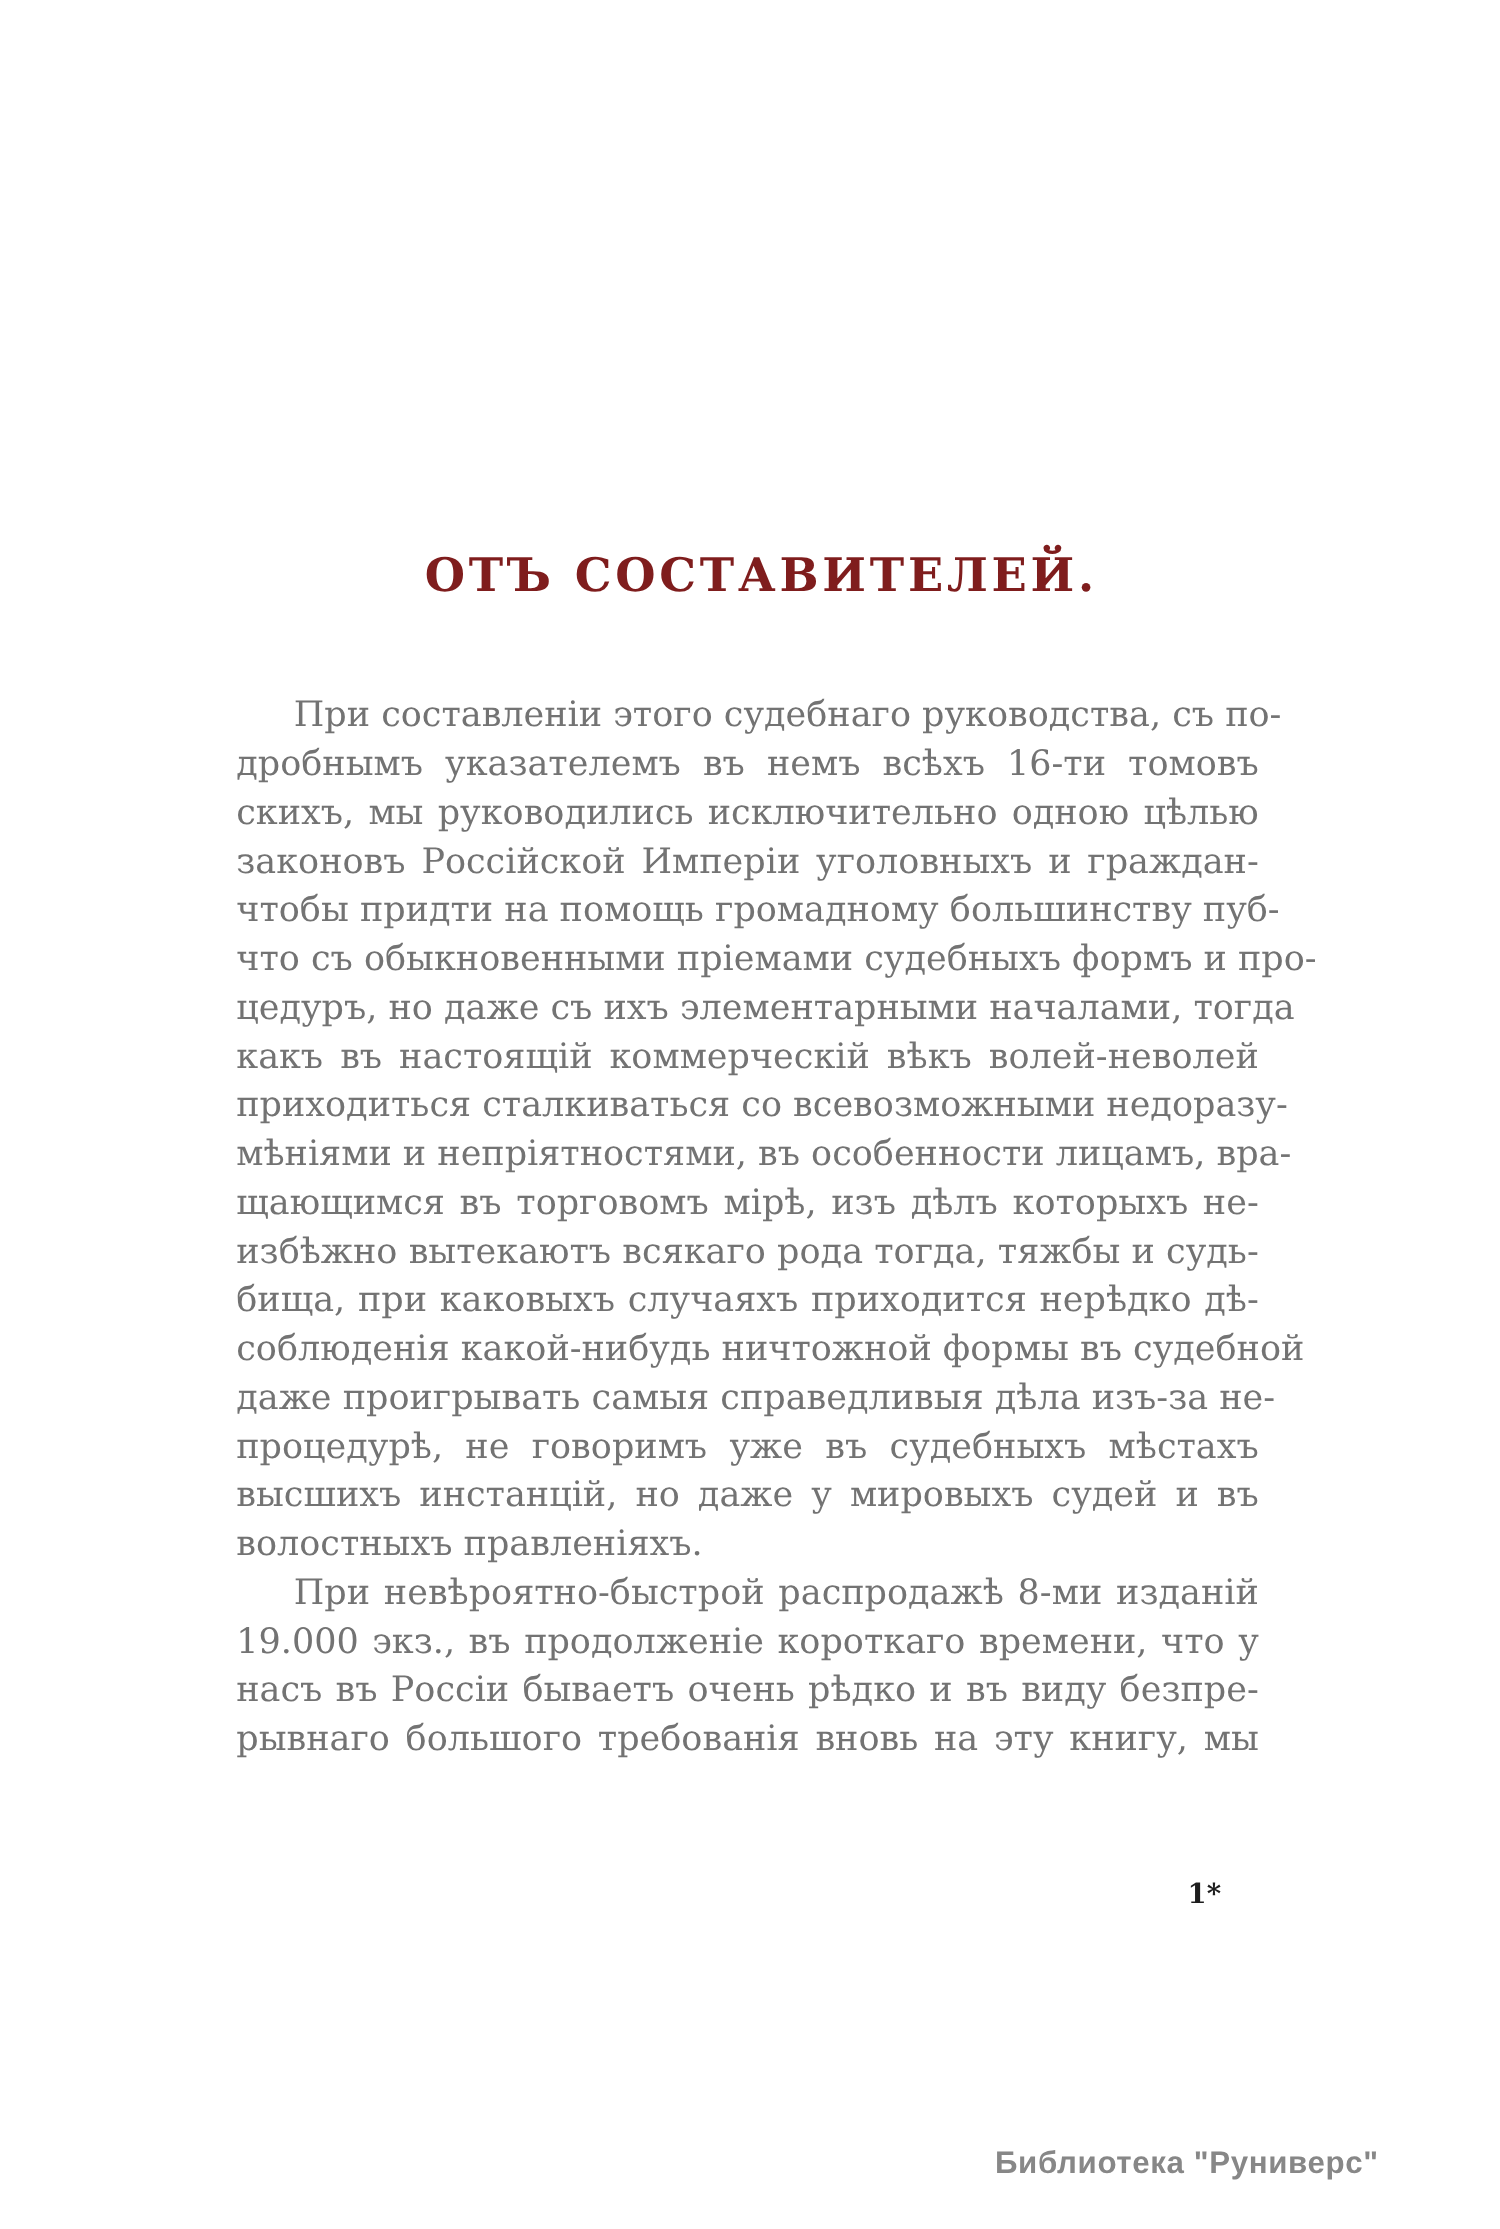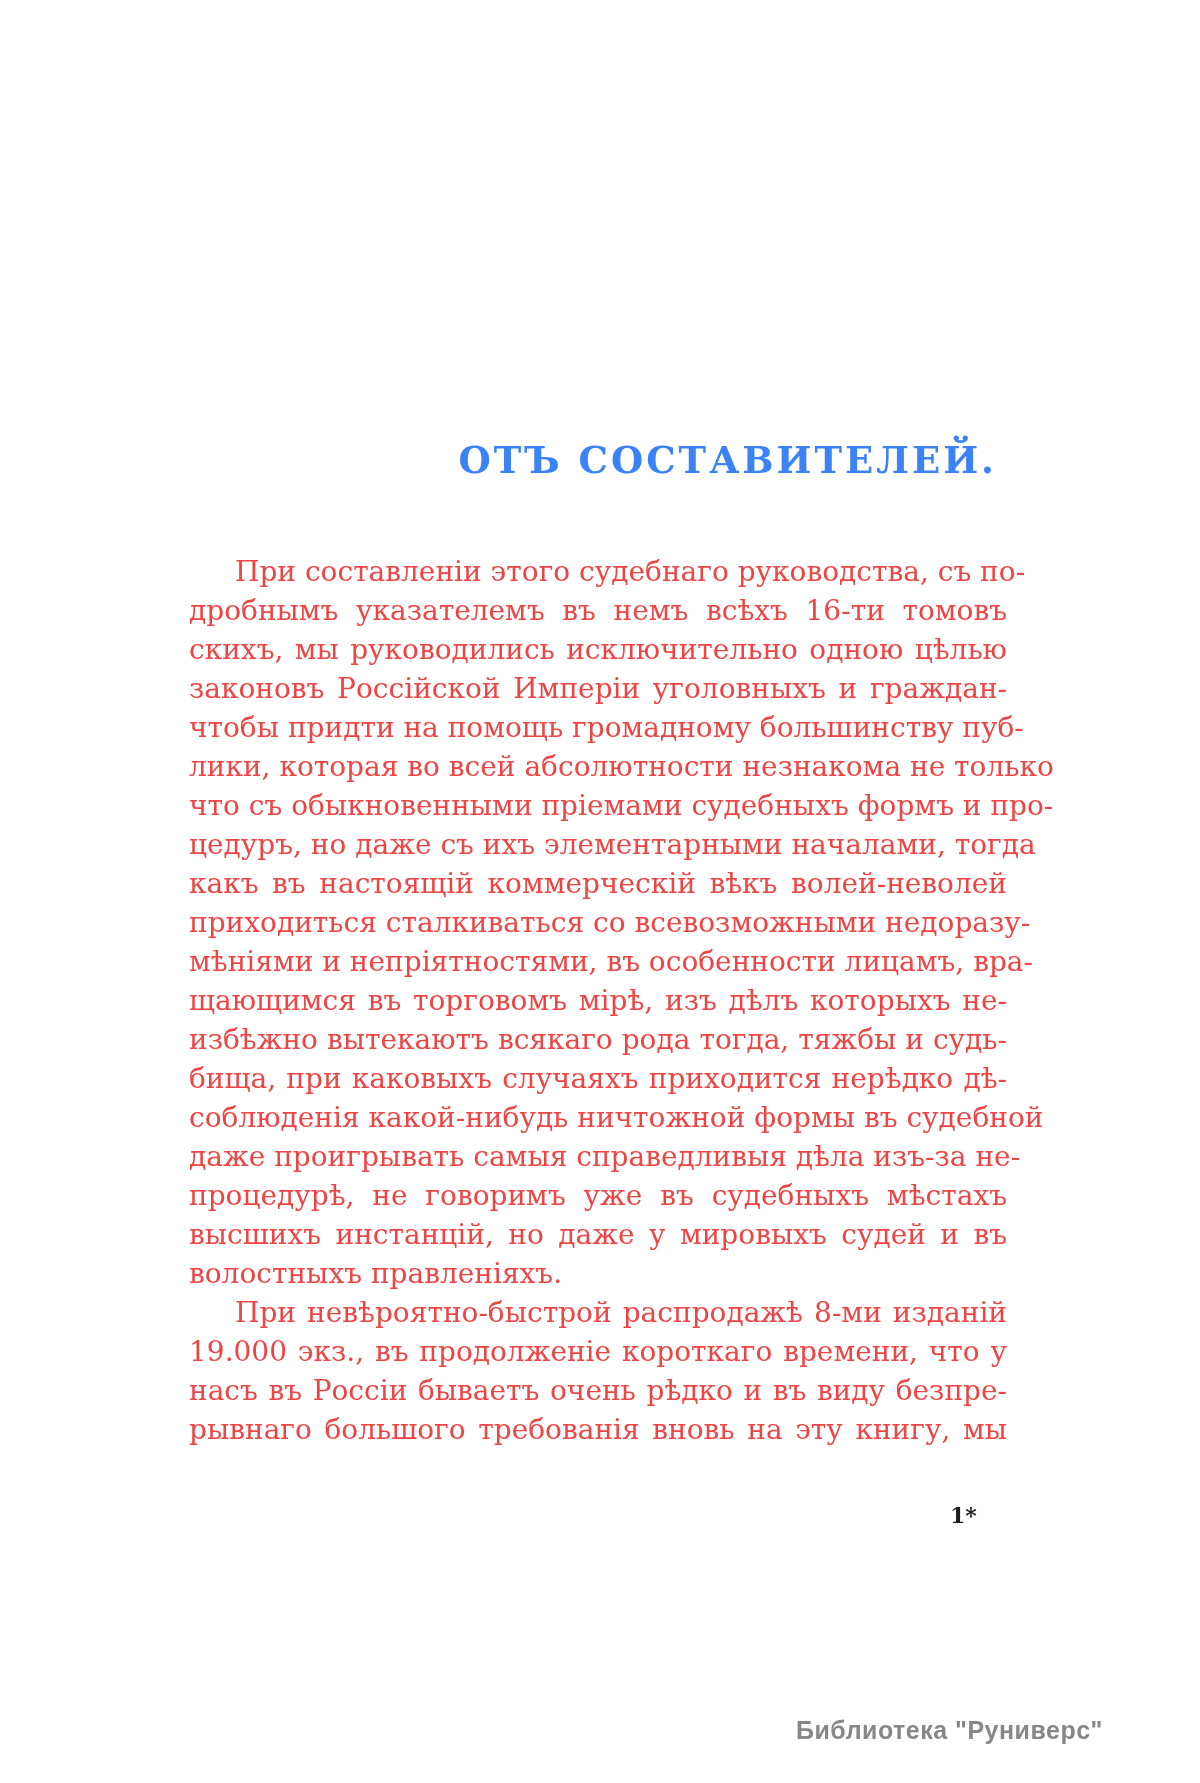--- a/index.html
+++ b/index.html
@@ -12,46 +12,46 @@
     width: 1200px;
     height: 1783px;
     background: #ffffff;
     overflow: hidden;
     font-family: "DejaVu Serif", serif;
     color: #1d1d1d;
   }
   .heading {
     position: absolute;
     top: 438px;
-    left: 179px;
+    left: 200px;
     width: 818px;
     margin: 0;
-    text-align: right;
+    text-align: center;
     font-family: "DejaVu Serif", serif;
     font-size: 37px;
     font-weight: bold;
     letter-spacing: 3px;
-    color: #3b82f6;
+    color: #7f1d1d;
     white-space: nowrap;
   }
   .body-text {
     position: absolute;
     top: 552px;
     left: 189px;
     width: 818px;
   }
   .paragraph { margin: 0; }
   .line {
     height: 39px;
     line-height: 39px;
     font-size: 28px;
     text-align: justify;
     text-align-last: justify;
     white-space: nowrap;
-    color: #ef4444;
+    color: #737373;
   }
   .line.indent { text-indent: 46px; }
   .line.flush {
     text-align: center;
     text-align-last: left;
   }
   .signature-mark {
     position: absolute;
     top: 1502px;
     left: 950px;
@@ -77,21 +77,20 @@
 <div class="page">
   <h1 class="heading">ОТЪ СОСТАВИТЕЛЕЙ.</h1>
 
   <div class="body-text" id="body-text">
       <div class="paragraph">
         <div class="line indent">При составленіи этого судебнаго руководства, съ по-</div>
         <div class="line">дробнымъ указателемъ въ немъ всѣхъ 16-ти томовъ</div>
         <div class="line">скихъ, мы руководились исключительно одною цѣлью</div>
         <div class="line">законовъ Россійской Имперіи уголовныхъ и граждан-</div>
         <div class="line">чтобы придти на помощь громадному большинству пуб-</div>
-        <div class="line">лики, которая во всей абсолютности незнакома не только</div>
         <div class="line">что съ обыкновенными пріемами судебныхъ формъ и про-</div>
         <div class="line">цедуръ, но даже съ ихъ элементарными началами, тогда</div>
         <div class="line">какъ въ настоящій коммерческій вѣкъ волей-неволей</div>
         <div class="line">приходиться сталкиваться со всевозможными недоразу-</div>
         <div class="line">мѣніями и непріятностями, въ особенности лицамъ, вра-</div>
         <div class="line">щающимся въ торговомъ мірѣ, изъ дѣлъ которыхъ не-</div>
         <div class="line">избѣжно вытекаютъ всякаго рода тогда, тяжбы и судь-</div>
         <div class="line">бища, при каковыхъ случаяхъ приходится нерѣдко дѣ-</div>
         <div class="line">соблюденія какой-нибудь ничтожной формы въ судебной</div>
         <div class="line">даже проигрывать самыя справедливыя дѣла изъ-за не-</div>

